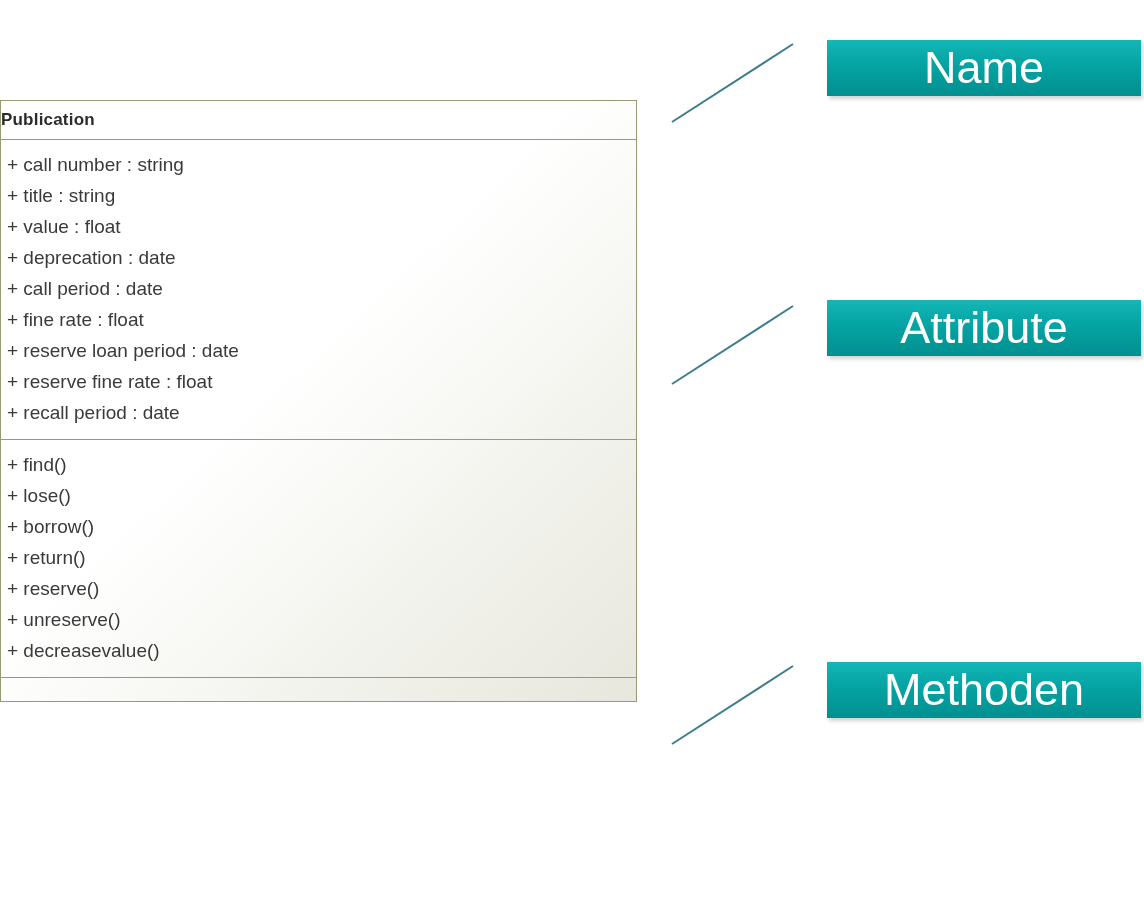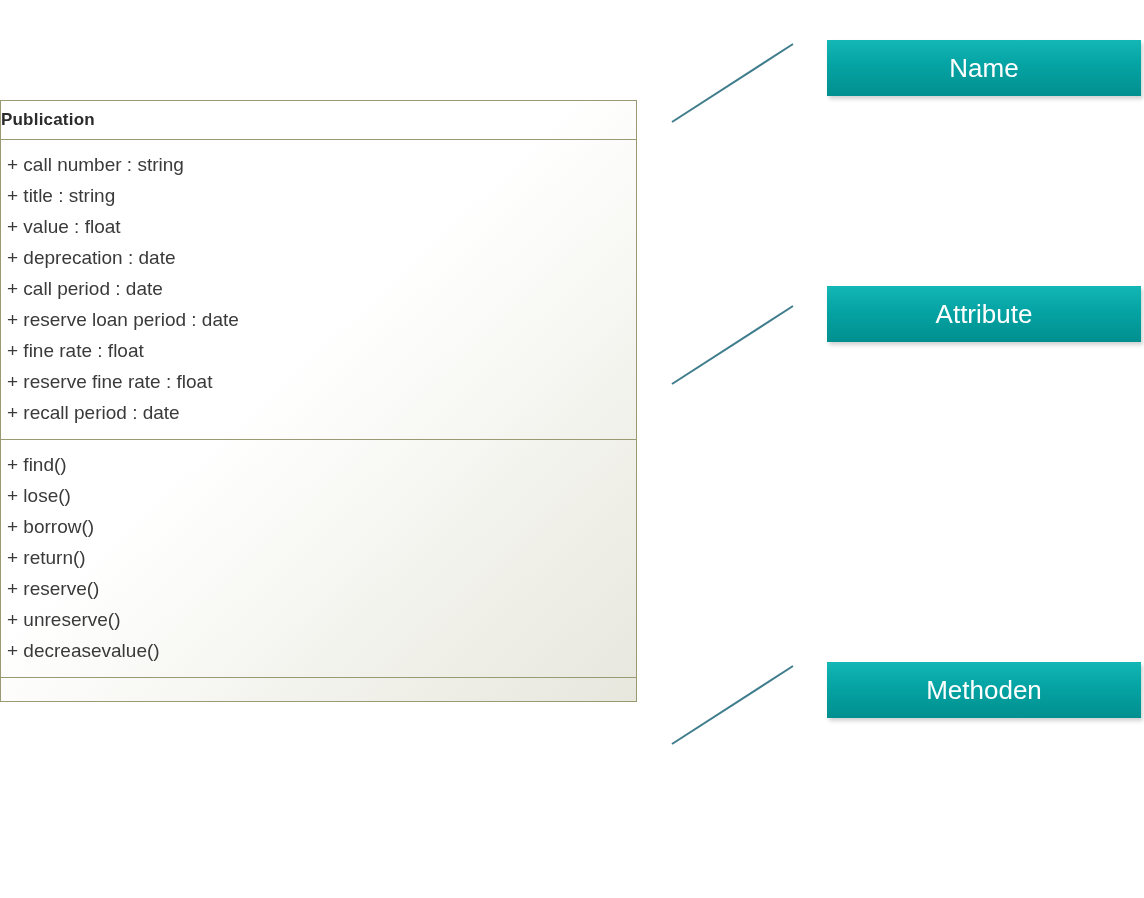--- a/index.html
+++ b/index.html
@@ -53,28 +53,28 @@
     height: 24px;
   }
 
   
   .callout {
     position: absolute;
     height: 56px;
     width: 314px;
     background: linear-gradient(to bottom, #14b6b6 0%, #05a3a3 45%, #028f8f 100%);
     color: #ffffff;
-    font-size: 26px;
+    font-size: 45px;
     display: flex;
     align-items: center;
     justify-content: center;
     box-shadow: 2px 3px 4px rgba(0,0,0,0.18);
   }
   #callout-name   { left: 827px; top: 40px; }
-  #callout-attr   { left: 827px; top: 286px; }
+  #callout-attr   { left: 827px; top: 300px; }
   #callout-method { left: 827px; top: 662px; }
 
   
   .leader {
     position: absolute;
   }
   .leader line {
     stroke: #3f7d8c;
     stroke-width: 2;
   }
@@ -88,22 +88,22 @@
 <div id="uml-class">
 
   <div class="uml-section" id="uml-title">Publication</div>
 
   <div class="uml-section uml-divider uml-list" id="uml-attributes">
     <div class="uml-row">+ call number : string</div>
     <div class="uml-row">+ title : string</div>
     <div class="uml-row">+ value : float</div>
     <div class="uml-row">+ deprecation : date</div>
     <div class="uml-row">+ call period : date</div>
+    <div class="uml-row">+ fine rate : float</div>
     <div class="uml-row">+ reserve loan period : date</div>
-    <div class="uml-row">+ fine rate : float</div>
     <div class="uml-row">+ reserve fine rate : float</div>
     <div class="uml-row">+ recall period : date</div>
   </div>
 
   <div class="uml-section uml-divider uml-list" id="uml-methods">
     <div class="uml-row">+ find()</div>
     <div class="uml-row">+ lose()</div>
     <div class="uml-row">+ borrow()</div>
     <div class="uml-row">+ return()</div>
     <div class="uml-row">+ reserve()</div>

